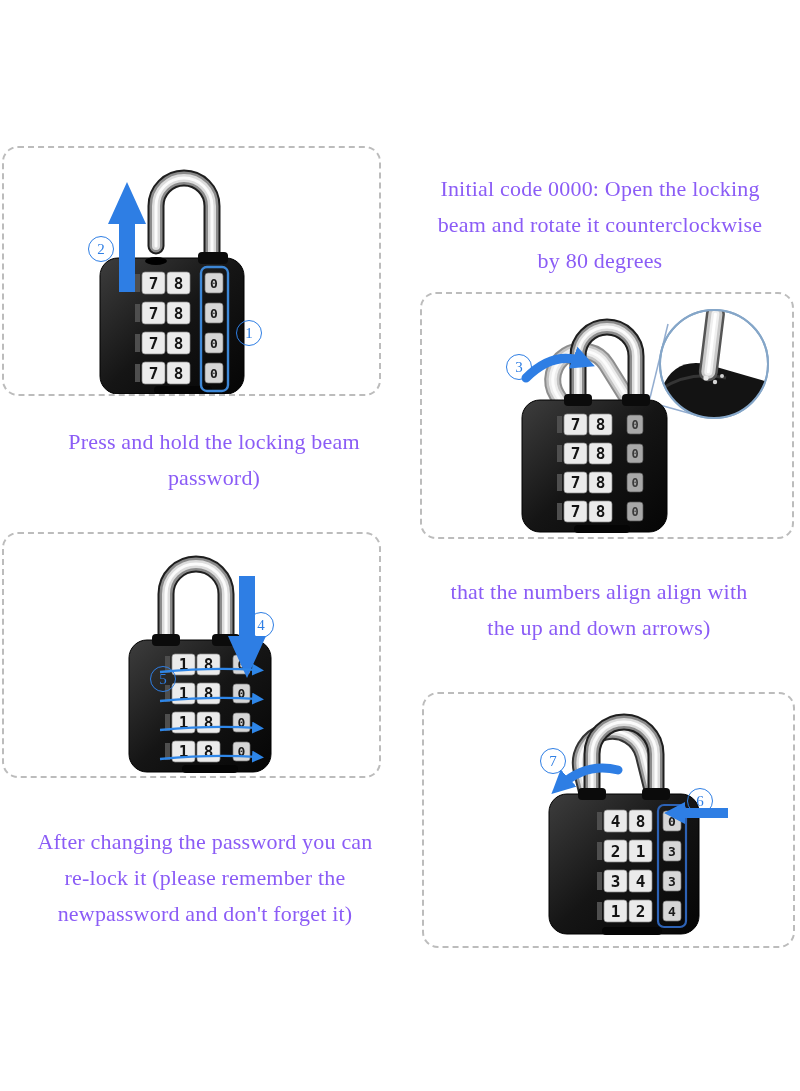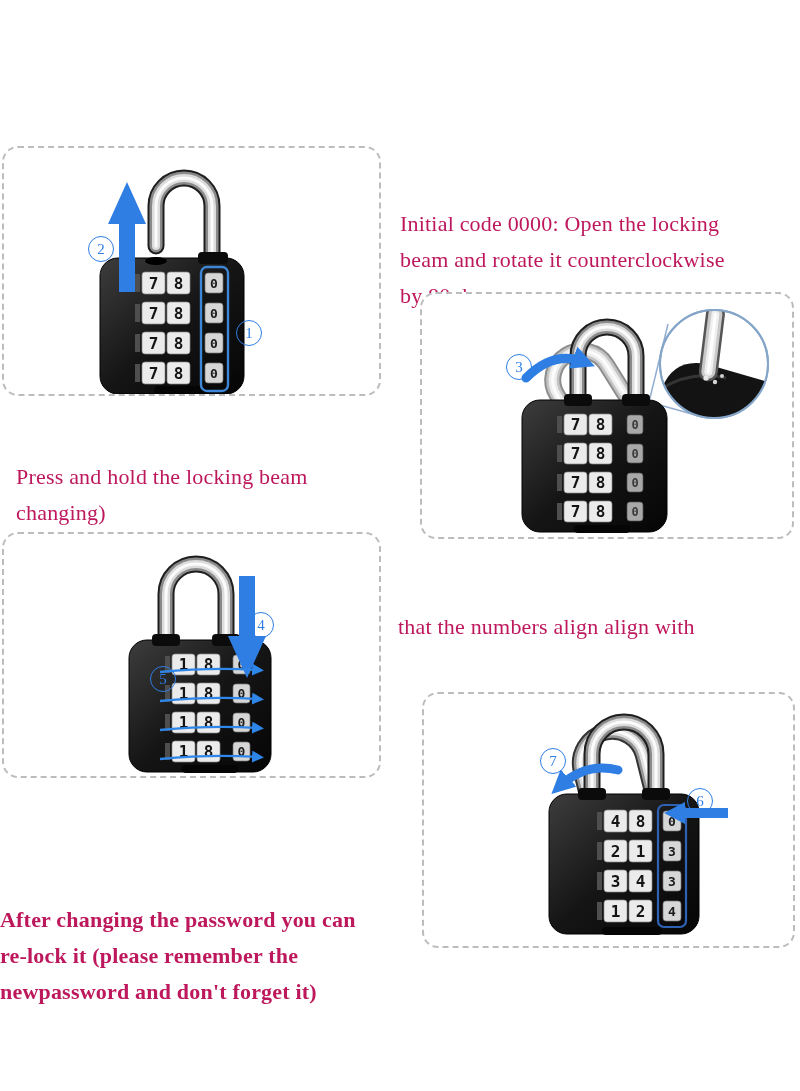--- a/index.html
+++ b/index.html
@@ -5,26 +5,26 @@
   html,body{margin:0;padding:0;background:#fff;}
   .page{position:relative;width:800px;height:1091px;background:#ffffff;
         font-family:"Liberation Serif",serif;overflow:hidden;}
   .panel{position:absolute;border:2px dashed #bcbcbc;border-radius:16px;
          background:#fff;box-sizing:border-box;}
   #box1{left:2px;top:146px;width:379px;height:250px;}
   #box2{left:420px;top:292px;width:374px;height:247px;}
   #box3{left:2px;top:532px;width:379px;height:246px;}
   #box4{left:422px;top:692px;width:373px;height:256px;}
   .lock{position:absolute;left:0;top:0;width:100%;height:100%;}
-  .caption{position:absolute;color:#be185d;
-           font-size:22px;line-height:36px;letter-spacing:.2px;margin-top:35px;}
+  .caption{position:absolute;text-align:center;color:#8b5cf6;
+           font-size:22px;line-height:36px;letter-spacing:.2px;}
   #cap-tr{left:400px;top:171px;width:400px;}
   #cap-ml{left:16px;top:424px;width:396px;}
   #cap-mr{left:398px;top:574px;width:402px;}
-  #cap-bl{left:0px;top:867px;width:410px;font-weight:bold;}
+  #cap-bl{left:0px;top:824px;width:410px;}
   .badge{position:absolute;width:24px;height:24px;border:1.6px solid var(--accent,#2e7ee4);
          border-radius:50%;color:var(--accent,#2e7ee4);display:flex;align-items:center;
          justify-content:center;font-size:15px;font-family:"Liberation Serif",serif;
          z-index:6;background:transparent;}
   .ov{position:absolute;z-index:5;}
   .shk-o{fill:none;stroke:#1e1e1e;stroke-width:17;stroke-linecap:round;}
   .shk-m{fill:none;stroke:#8a8a8a;stroke-width:13;stroke-linecap:round;}
   .shk-l{fill:none;stroke:#dcdcdc;stroke-width:8;stroke-linecap:round;}
   .shk-h{fill:none;stroke:#fbfbfb;stroke-width:3;stroke-linecap:round;}
   .win{fill:#ebebeb;stroke:#8a8a8a;stroke-width:.7;}
@@ -60,25 +60,26 @@
 <div class="page">
 
   <div class="caption" id="cap-tr">
     <div>Initial code 0000: Open the locking</div>
     <div>beam and rotate it counterclockwise</div>
     <div>by 80 degrees</div>
   </div>
 
   <div class="caption" id="cap-ml">
     <div>Press and hold the locking beam</div>
-    <div>changing)</div>
+    <div>password)</div>
   </div>
 
   <div class="caption" id="cap-mr">
     <div>that the numbers align align with</div>
+    <div>the up and down arrows)</div>
   </div>
 
   <div class="caption" id="cap-bl">
     <div>After changing the password you can</div>
     <div>re-lock it (please remember the</div>
     <div>newpassword and don't forget it)</div>
   </div>
 
   <div class="panel" id="box1">
     <svg class="lock" viewBox="0 0 375 246">

